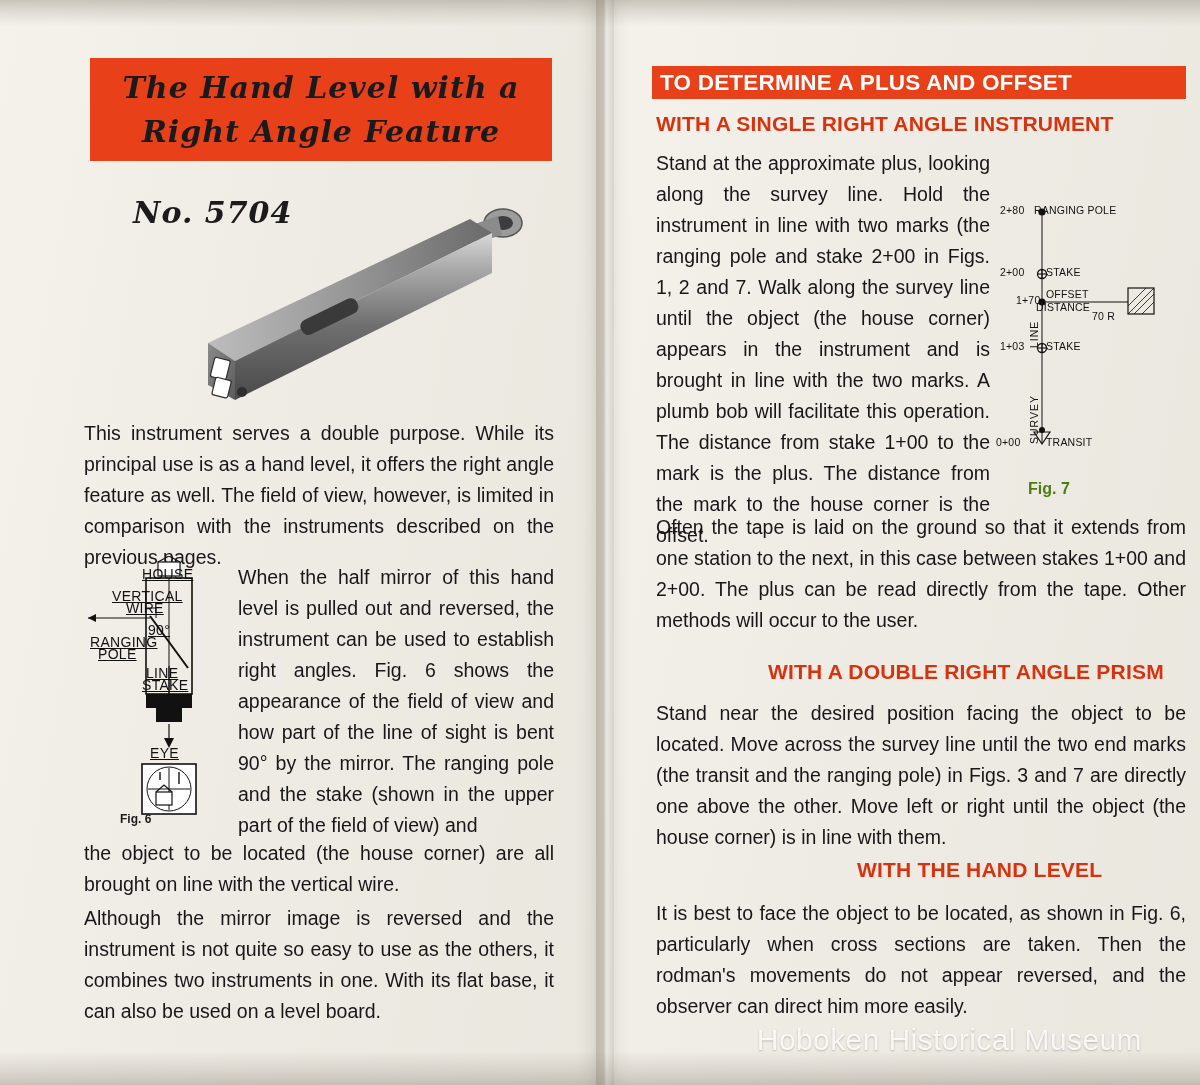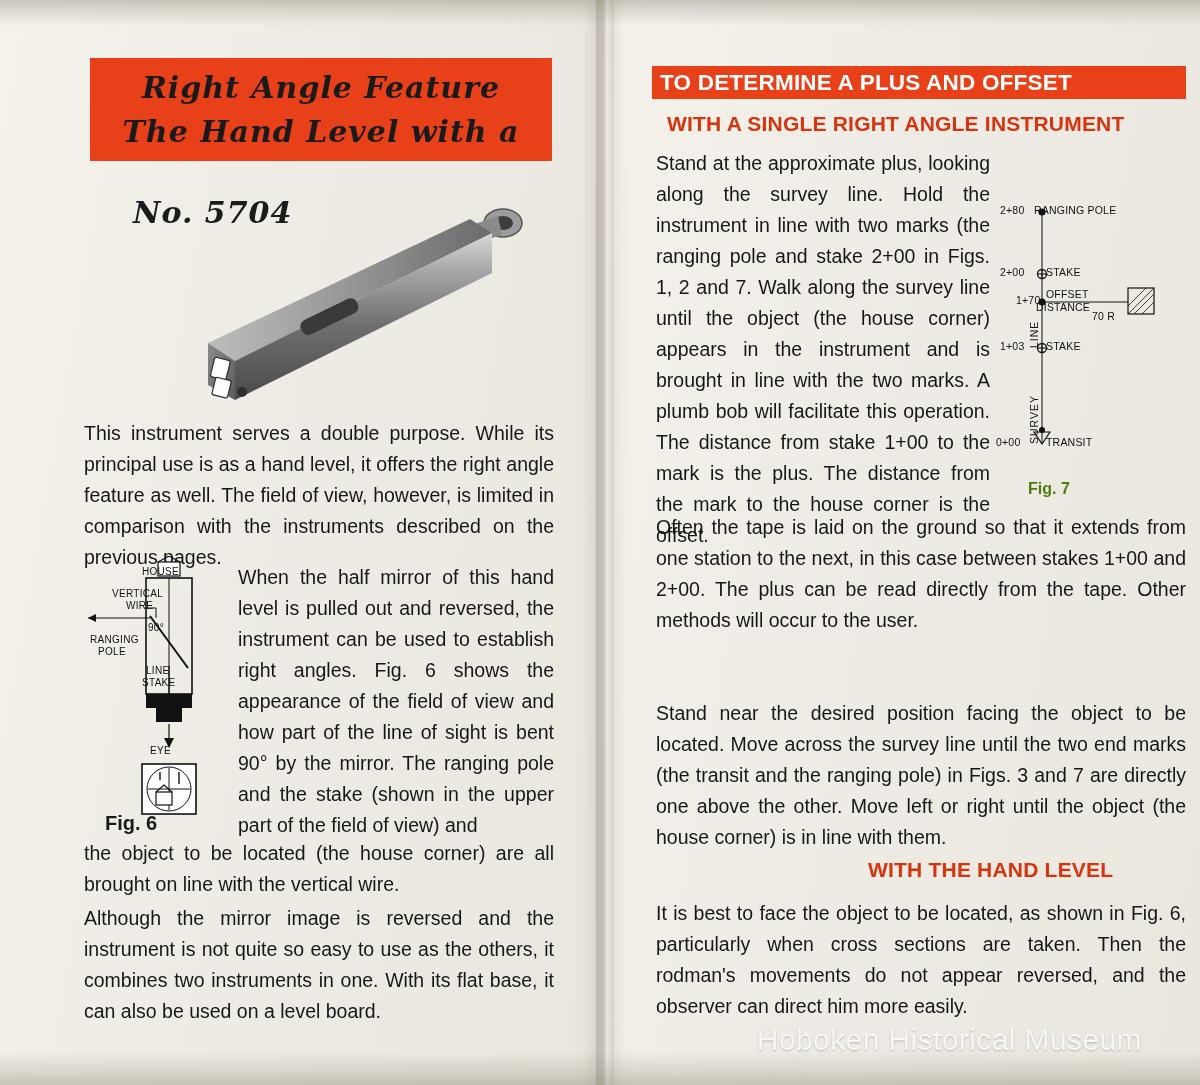--- a/index.html
+++ b/index.html
@@ -122,33 +122,34 @@
   }
 
   
   #fig6 {
     position: absolute;
     left: 84px; top: 556px;
     width: 148px; height: 278px;
   }
   #fig6-caption {
     position: absolute;
-    left: 105px; top: 812px;
-    font-size: 20px;
+    left: 120px; top: 812px;
+    font-size: 12px;
     font-weight: bold;
     color: #1b1b1b;
     font-family: "Liberation Sans", sans-serif;
   }
   .tiny-label {
     position: absolute;
-    font-size: 10px;
+    font-size: 14px;
     font-family: "Liberation Sans", sans-serif;
     color: #111;
     letter-spacing: 0.3px;
     white-space: nowrap;
+    text-decoration: underline;
   }
 
   
   #right-col {
     position: absolute;
     left: 604px; top: 0;
     width: 596px; height: 1085px;
   }
   #head-banner {
     position: absolute;
@@ -166,21 +167,20 @@
     padding-left: 8px;
     font-family: "Liberation Sans", sans-serif;
   }
   .sub-head {
     position: absolute;
     color: #d8330f;
     font-weight: bold;
     font-size: 21px;
     font-family: "Liberation Sans", sans-serif;
     letter-spacing: 0.2px;
-    margin-left: 11px;
   }
   #sub1 { left: 52px; top: 112px; }
   #sub2 { left: 164px; top: 660px; }
   #sub3 { left: 253px; top: 858px; }
 
   #rpara1 {
     left: 52px; top: 148px; width: 334px;
   }
   #rpara2 {
     left: 52px; top: 512px; width: 530px;
@@ -242,22 +242,22 @@
 
   <div class="sheet" id="sheet-left"></div>
   <div class="sheet" id="sheet-right"></div>
   <div class="fold"></div>
   <div class="edge-shadow-top"></div>
   <div class="edge-shadow-bottom"></div>
 
   <div id="left-col">
 
     <div id="title-banner">
+      <div class="script-line">The Hand Level with a</div>
       <div class="script-line">Right Angle Feature</div>
-      <div class="script-line">The Hand Level with a</div>
     </div>
 
     <div id="model-no">No. 5704</div>
 
     <svg id="instrument" viewBox="0 0 420 210">
       <defs>
         <linearGradient id="bodyGrad" x1="0" y1="0" x2="0" y2="1">
           <stop offset="0%" stop-color="#d9d9d9"></stop>
           <stop offset="22%" stop-color="#a8a8a8"></stop>
           <stop offset="55%" stop-color="#6f6f6f"></stop>
@@ -343,20 +343,21 @@
     <div class="body-text" id="para2b">the object to be located (the house corner) are all brought on line with the vertical wire.</div>
   </div>
 
   <div id="right-col">
     <div id="head-banner">
       <span>TO DETERMINE A PLUS AND OFFSET</span>
     </div>
     <div class="sub-head" id="sub1">WITH A SINGLE RIGHT ANGLE INSTRUMENT</div>
     <div class="body-text" id="rpara1">Stand at the approximate plus, looking along the survey line. Hold the instrument in line with two marks (the ranging pole and stake 2+00 in Figs. 1, 2 and 7. Walk along the survey line until the object (the house corner) appears in the instrument and is brought in line with the two marks. A plumb bob will facilitate this operation. The distance from stake 1+00 to the mark is the plus. The distance from the mark to the house corner is the offset.</div>
     <div class="body-text" id="rpara2">Often the tape is laid on the ground so that it extends from one station to the next, in this case between stakes 1+00 and 2+00. The plus can be read directly from the tape. Other methods will occur to the user.</div>
+    <div class="sub-head" id="sub2">WITH A DOUBLE RIGHT ANGLE PRISM</div>
     <div class="body-text" id="rpara3">Stand near the desired position facing the object to be located. Move across the survey line until the two end marks (the transit and the ranging pole) in Figs. 3 and 7 are directly one above the other. Move left or right until the object (the house corner) is in line with them.</div>
     <div class="sub-head" id="sub3">WITH THE HAND LEVEL</div>
     <div class="body-text" id="rpara4">It is best to face the object to be located, as shown in Fig. 6, particularly when cross sections are taken. Then the rodman's movements do not appear reversed, and the observer can direct him more easily.</div>
   </div>
 
   <svg id="fig7" viewBox="0 0 180 270">
 
     <line x1="52" y1="14" x2="52" y2="246" stroke="#111" stroke-width="1"></line>
 
     <circle cx="52" cy="14" r="3.6" fill="#111"></circle>

